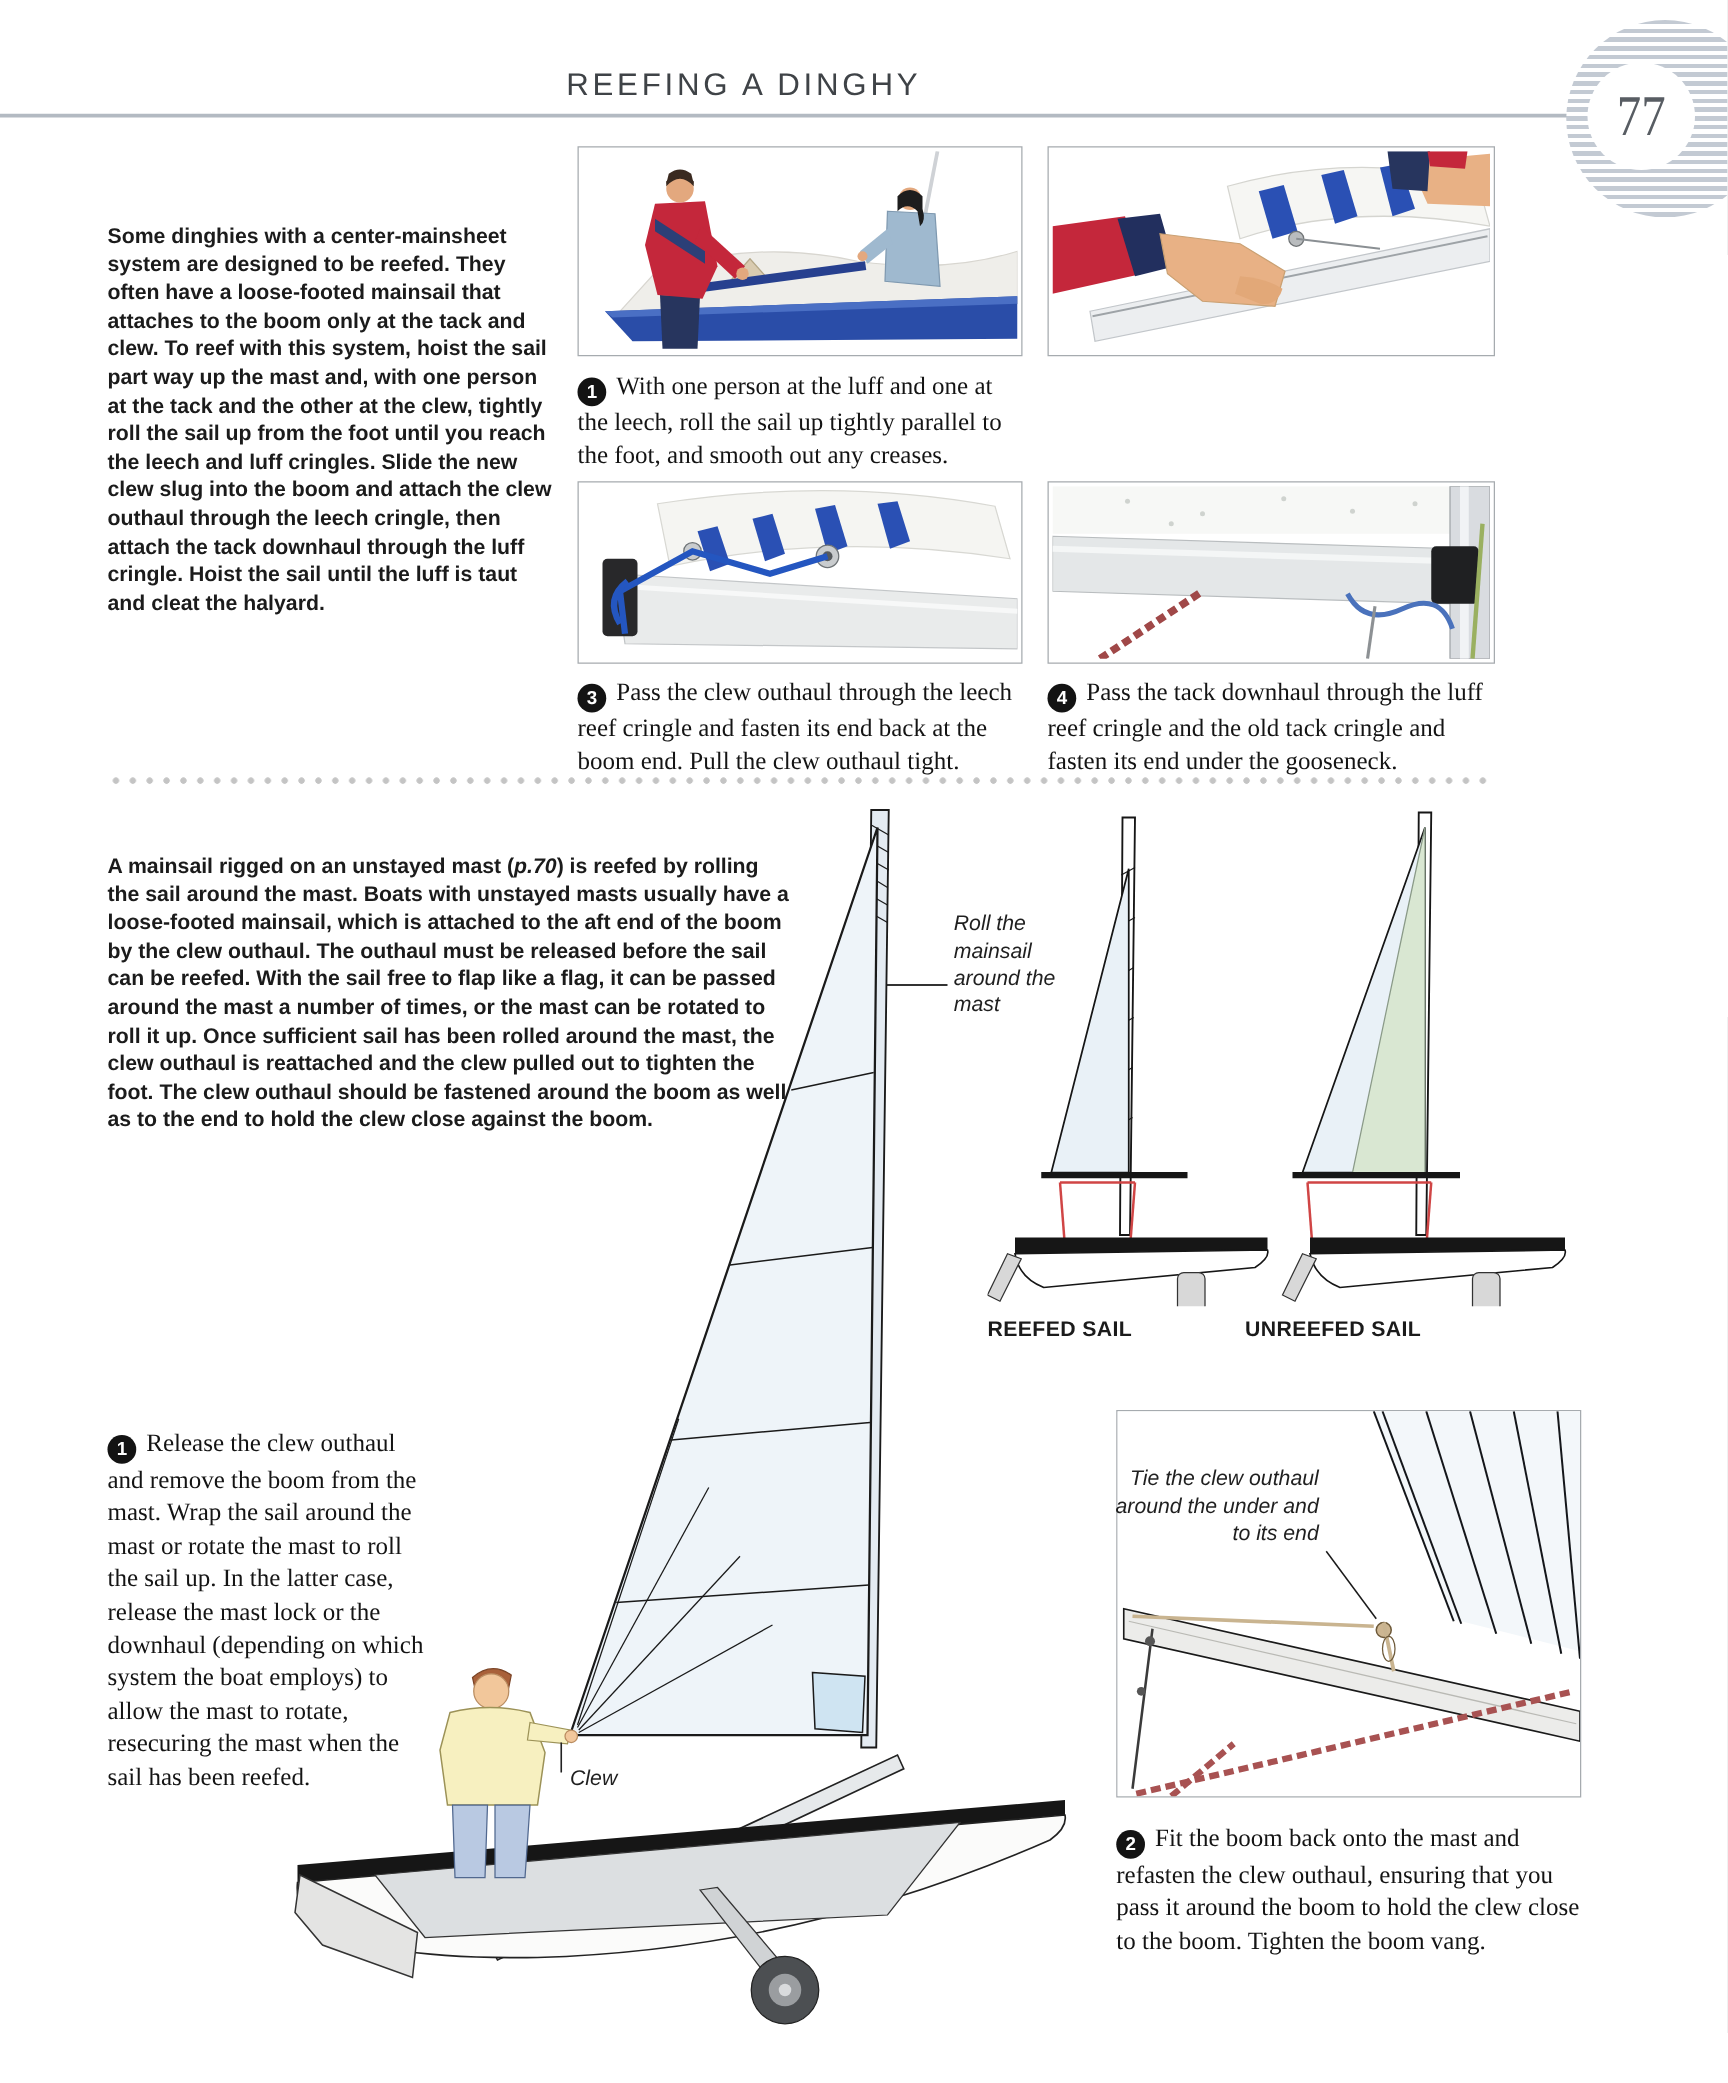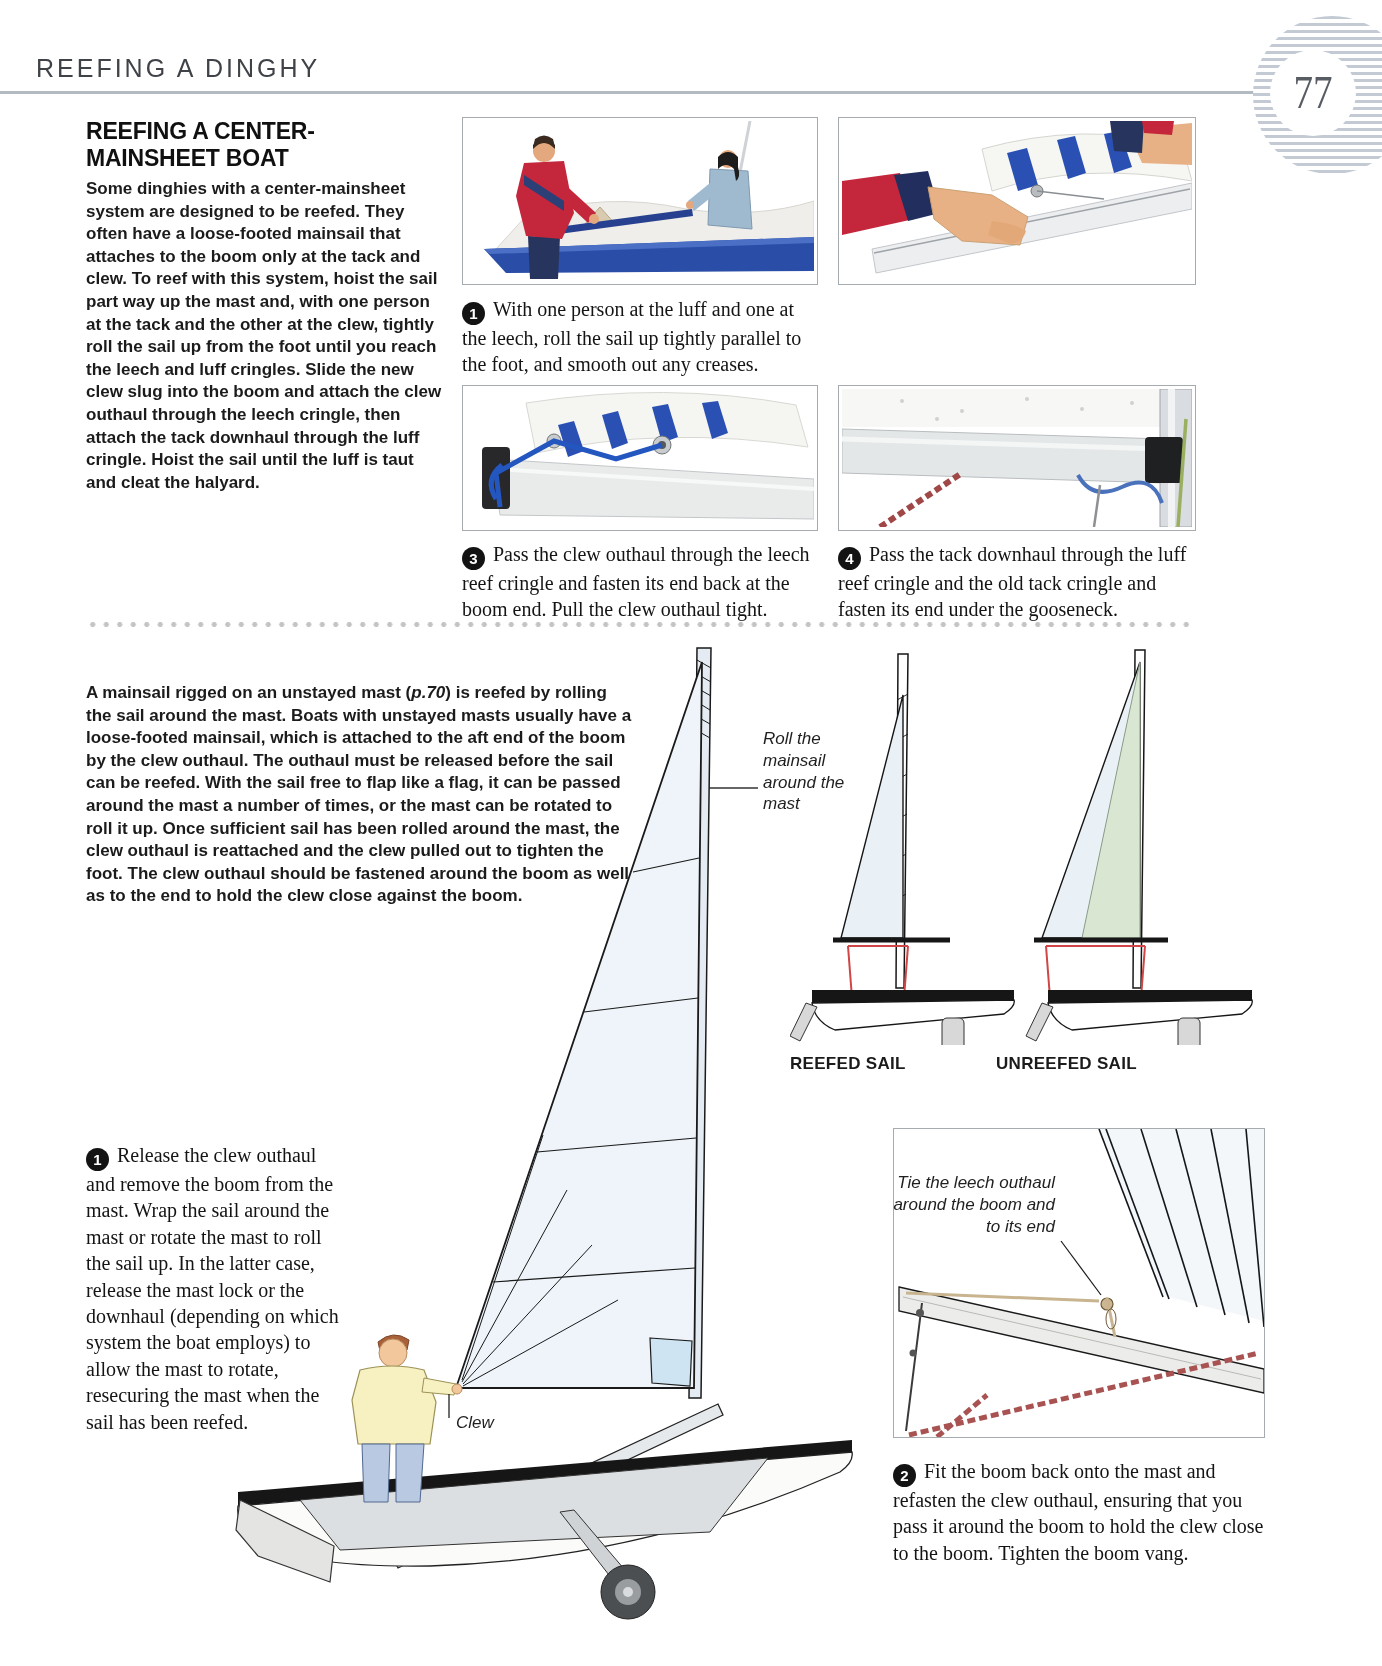--- a/index.html
+++ b/index.html
@@ -25,28 +25,27 @@
   .photo{border:1px solid #a6abaf;background:#ffffff;padding:3px;box-sizing:border-box;}
   .photo svg{display:block;}
   .frame{border:1px solid #a6abaf;background:#ffffff;box-sizing:border-box;}
   .ital-ref{font-style:italic;}
 </style>
 </head>
 <body>
 
 <div id="page">
 
-  <div class="abs running-title" style="top:54px;left:0;width:1190px;text-align:left;margin-left:36px;">REEFING A DINGHY</div>
+  <div class="abs running-title" style="top:54px;left:0;width:1190px;text-align:center;">REEFING A DINGHY</div>
   <div class="abs rule" style="top:91px;left:0;width:1272px;"></div>
   <div class="abs ball" style="top:16px;left:1253px;width:158px;height:158px;"></div>
   <div class="abs ball-inner" style="top:50px;left:1270px;width:86px;height:86px;">
     <span class="pagenum">77</span>
   </div>
 
-  <div class="abs sec-head" style="top:118px;left:86px;width:320px;">REEFING A CENTER-MAINSHEET BOAT</div>
   <div class="abs sans-body" style="top:178px;left:86px;width:356px;">Some dinghies with a center-mainsheet system are designed to be reefed. They often have a loose-footed mainsail that attaches to the boom only at the tack and clew. To reef with this system, hoist the sail part way up the mast and, with one person at the tack and the other at the clew, tightly roll the sail up from the foot until you reach the leech and luff cringles. Slide the new clew slug into the boom and attach the clew outhaul through the leech cringle, then attach the tack downhaul through the luff cringle. Hoist the sail until the luff is taut and cleat the halyard.</div>
 
   <div class="abs photo" style="top:117px;left:462px;width:356px;height:168px;">
     <svg width="348" height="160" viewBox="0 0 348 160">
       <rect x="0" y="0" width="348" height="160" fill="#ffffff"></rect>
       <line x1="284" y1="0" x2="272" y2="62" stroke="#cfd2d6" stroke-width="3"></line>
       <path d="M60,95 Q140,70 220,88 Q290,98 348,80 L348,122 L30,128 Z" fill="#efeeea" stroke="#d8d6d0"></path>
       <path d="M18,128 L348,116 L348,150 L40,152 Z" fill="#2a4da8"></path>
       <path d="M18,128 L348,116 L348,122 L24,133 Z" fill="#4a6fc4"></path>
       <polygon points="118,104 134,86 150,104" fill="#d9cbb0" stroke="#b5a888"></polygon>
@@ -281,19 +280,19 @@
       <ellipse cx="1110" cy="1318" rx="5" ry="10" fill="none" stroke="#6e5a3a" stroke-width="1"></ellipse>
       <line x1="921" y1="1302" x2="905" y2="1430" stroke="#3a3a3a" stroke-width="2"></line>
       <circle cx="919" cy="1312" r="4" fill="#555"></circle>
       <circle cx="912" cy="1352" r="3.5" fill="#555"></circle>
       <line x1="908" y1="1434" x2="1258" y2="1352" stroke="#a85252" stroke-width="5" stroke-dasharray="8 4"></line>
       <line x1="936" y1="1436" x2="986" y2="1394" stroke="#a85252" stroke-width="5" stroke-dasharray="8 4"></line>
       <line x1="1060" y1="1240" x2="1100" y2="1294" stroke="#1a1a1a" stroke-width="1.2"></line>
     </svg>
   </div>
 
-  <div class="abs annot" style="top:1172px;left:885px;width:170px;text-align:right;">Tie the leech outhaul around the boom and to its end</div>
+  <div class="abs annot" style="top:1172px;left:885px;width:170px;text-align:right;">Tie the clew outhaul around the under and to its end</div>
 
   <div class="abs serif-cap" style="top:1458px;left:893px;width:380px;">
     <span class="stepnum">2</span><span>Fit the boom back onto the mast and refasten the clew outhaul, ensuring that you pass it around the boom to hold the clew close to the boom. Tighten the boom vang.</span>
   </div>
 
 </div>
 
 </body></html>

